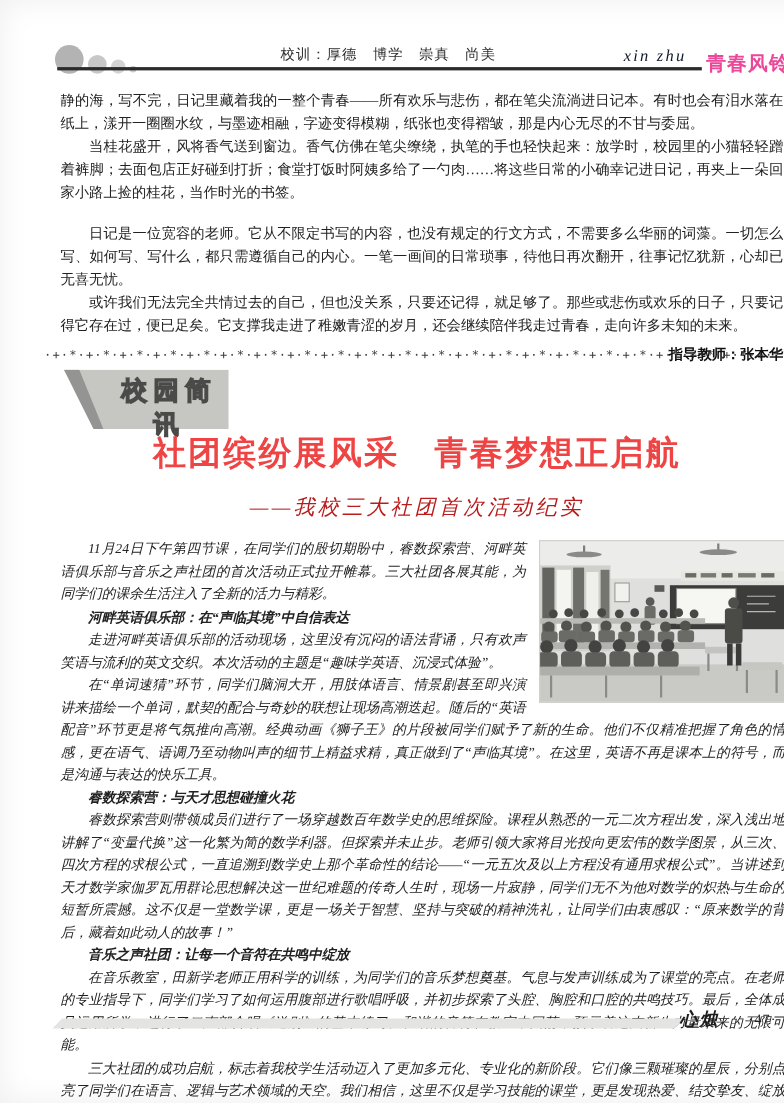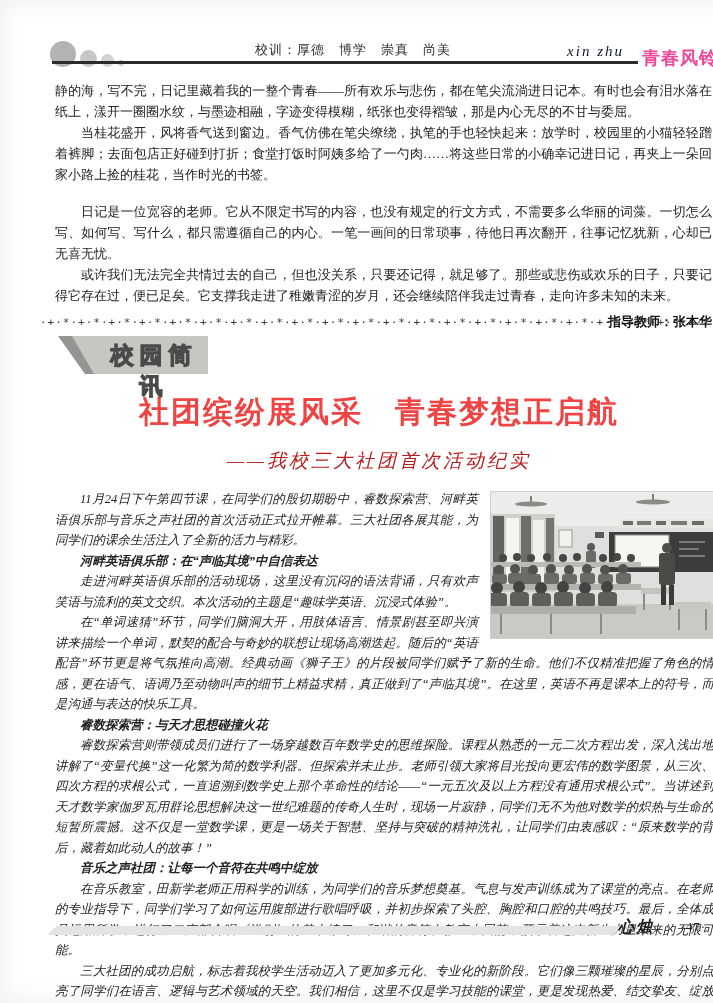--- a/index.html
+++ b/index.html
@@ -29,21 +29,21 @@
   .col{flex:1;min-width:0;}
   .article1 p{margin:0;}
   .indent{text-indent:2em;}
   .byline{margin-top:5px;text-align:right;font-weight:bold;
     font-family:"Liberation Sans","DejaVu Sans",sans-serif;font-size:13px;color:#111;}
   
   .divider{position:absolute;top:316px;left:40px;right:38px;height:14px;overflow:hidden;
     white-space:nowrap;font-size:11px;letter-spacing:1px;color:#3a3a3a;
     font-family:"DejaVu Sans Mono","Liberation Mono",monospace;}
   
-  .badge{position:absolute;top:336px;left:58px;width:150px;height:38px;}
+  .badge{position:absolute;top:336px;left:58px;width:150px;height:54px;}
   .badge-bg{position:absolute;inset:0;background:#c6c6c3;
     clip-path:polygon(0 0,100% 0,100% 100%,23% 100%);}
   .badge-fold{position:absolute;inset:0;background:#949492;
     clip-path:polygon(0 0,14px 0,36px 100%,27px 100%);}
   .badge-text{position:absolute;left:42px;right:0;top:4px;text-align:center;
     font-family:"Liberation Sans","DejaVu Sans",sans-serif;font-size:23px;font-weight:700;
     letter-spacing:6px;color:#f4f4f2;-webkit-text-stroke:1.2px #4a4a48;text-shadow:0 0 1px #555;}
   
   .title{position:absolute;top:392px;left:0;right:0;text-align:center;
     font-size:30px;font-weight:bold;letter-spacing:2px;color:#ef4444;font-family:Liberation Serif, serif;}

